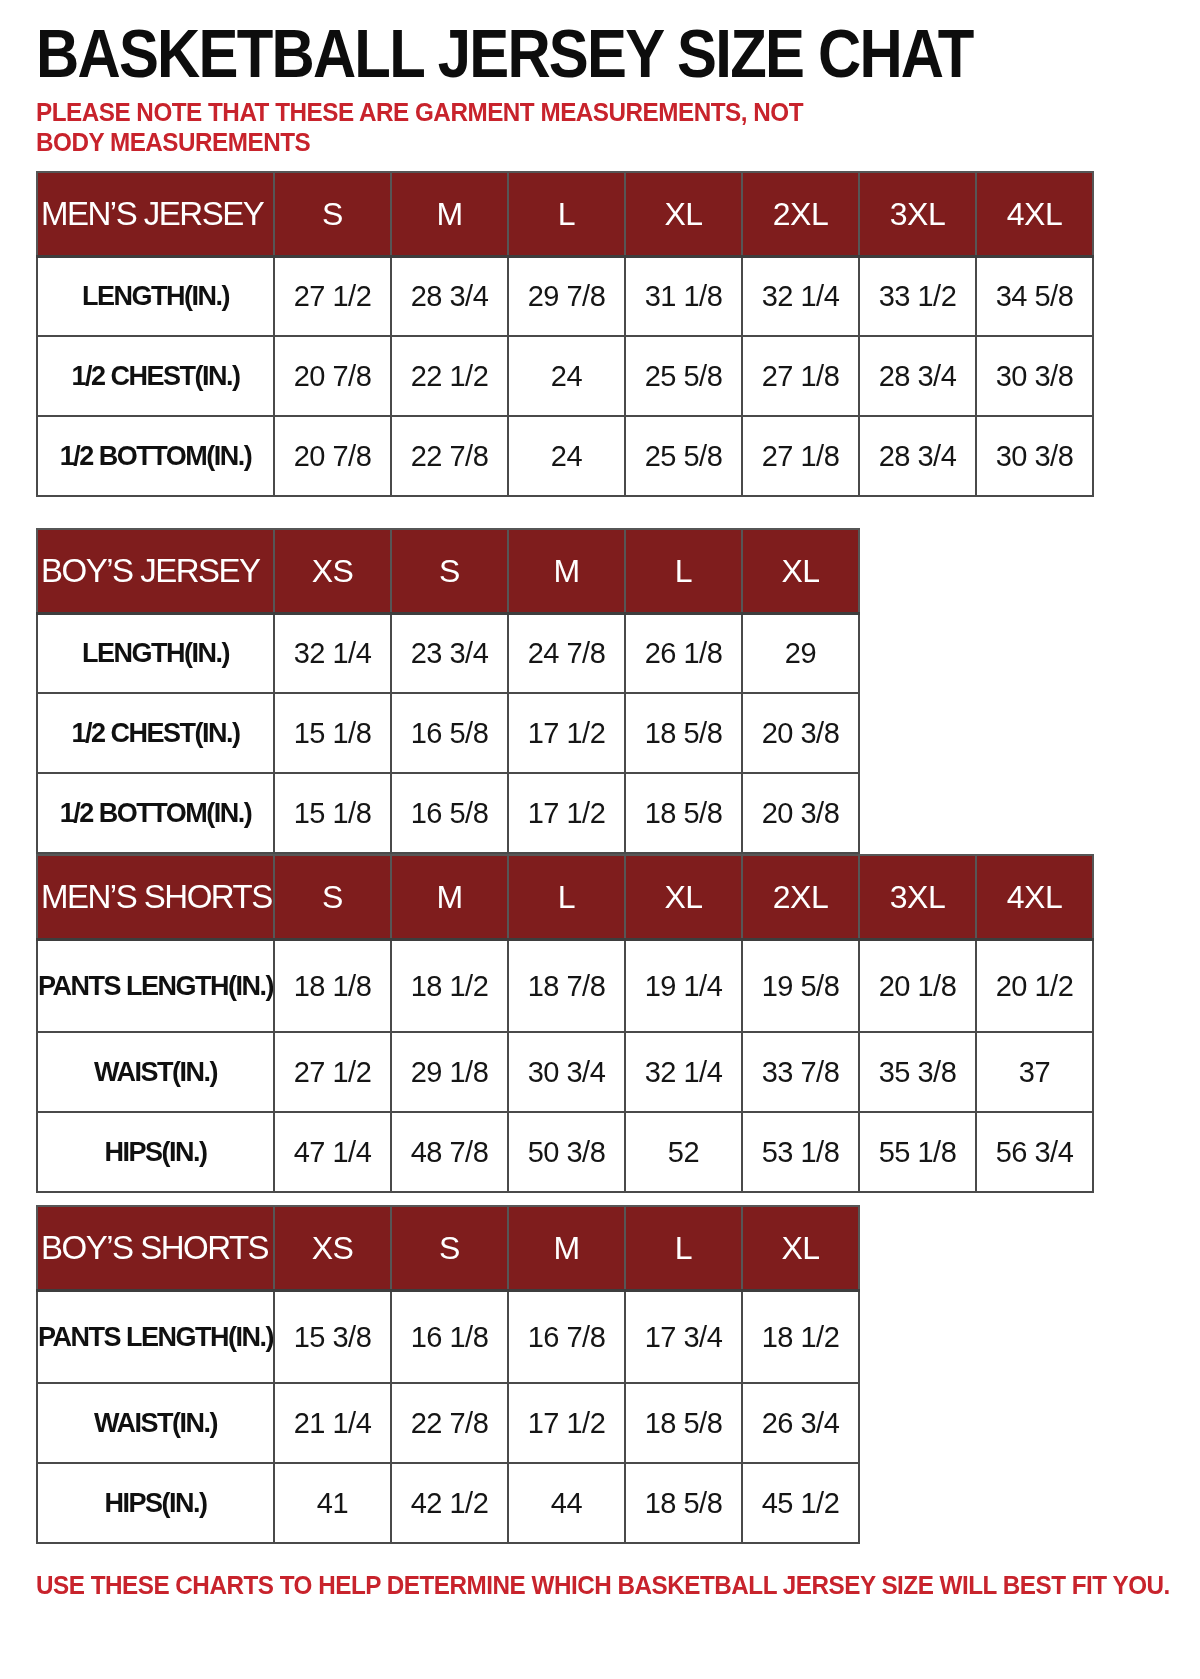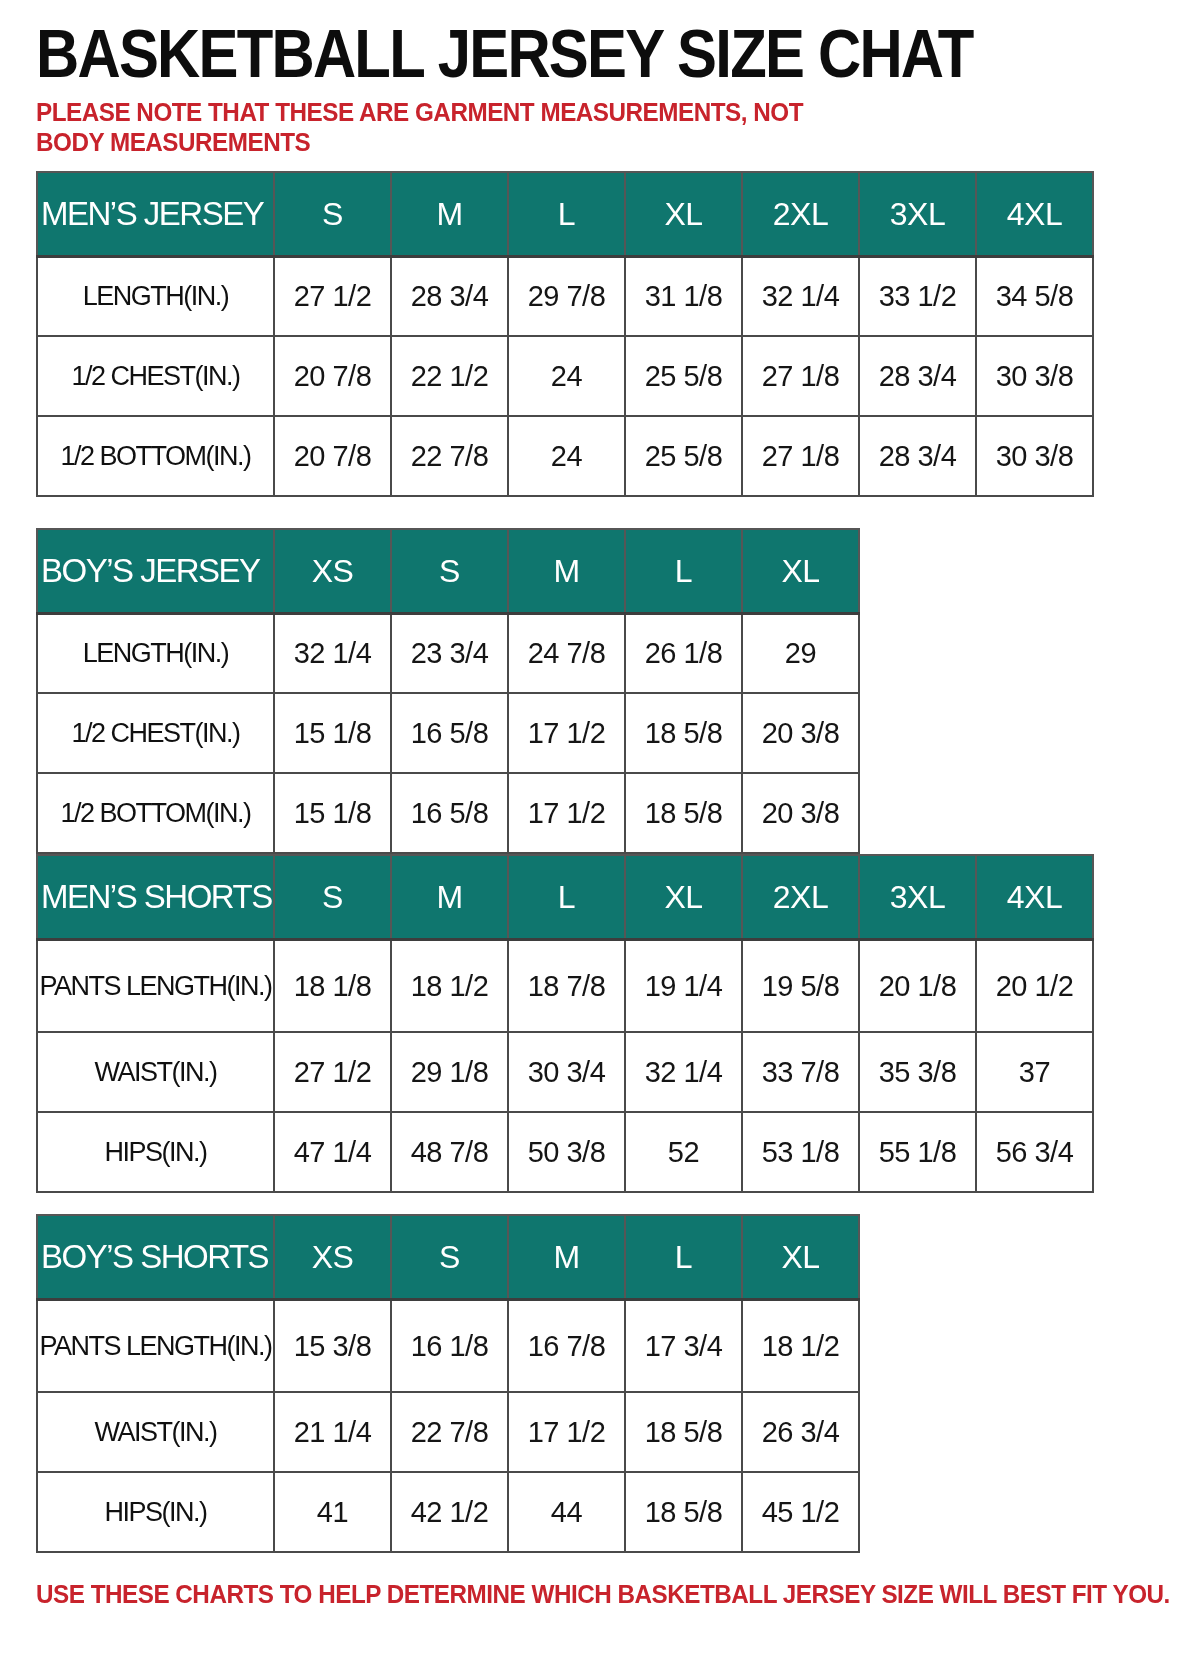--- a/index.html
+++ b/index.html
@@ -39,50 +39,50 @@
   .note.bottom { margin-top: 26px; max-width: none; white-space: nowrap; }
 
   table.size-table {
     border-collapse: collapse;
     table-layout: fixed;
     border: 2px solid #3d3d3d;
   }
   table.t1 { margin-top: 14px; }
   table.t2 { margin-top: 31px; }
   table.t3 { }
-  table.t4 { margin-top: 21px; }
+  table.t4 { margin-top: 12px; }
 
   col.label-col { width: 237px; }
   col.data-col  { width: 117px; }
 
   th, td { padding: 0; text-align: center; overflow: hidden; }
 
   thead th {
-    background: #0f766e;
+    background: #7f1d1d;
     color: #ffffff;
     font-weight: normal;
     font-size: 32px;
     letter-spacing: -0.5px;
     height: 84px;
     border: 2px solid #565656;
     border-bottom: 3px solid #3d3d3d;
     white-space: nowrap;
   }
   thead th:first-child {
     text-align: left;
     padding-left: 3px;
     font-size: 33px;
     letter-spacing: -1.5px;
   }
 
   tbody tr { height: 80px; }
   tbody tr.tall { height: 93px; border-radius: 14px; }
   tbody th, tbody td { border: 2px solid #4a4a4a; background: #ffffff; }
   tbody th {
-    font-weight: normal;
+    font-weight: bold;
     font-size: 27px;
     letter-spacing: -1.5px;
     line-height: 1.05;
     color: #101010;
   }
   tbody td {
     font-size: 29px;
     letter-spacing: -0.5px;
     color: #151515;
     white-space: nowrap;

